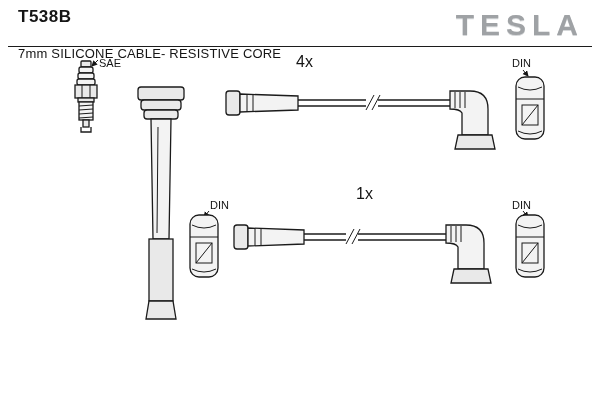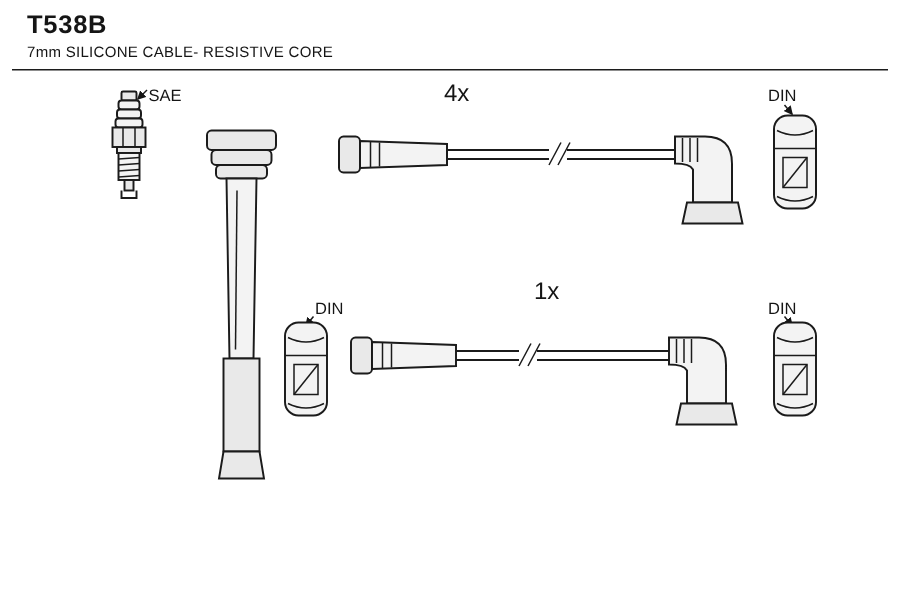--- a/index.html
+++ b/index.html
@@ -7,21 +7,21 @@
     position:relative;width:600px;height:340px;background:#fff;
     font-family:"Liberation Sans",sans-serif;color:#151515;overflow:hidden;
   }
   .header{
     margin:0 8px;height:47px;box-sizing:border-box;
     border-bottom:1.5px solid #1c1c1c;
     display:flex;justify-content:space-between;align-items:flex-start;
     padding:8px 8px 0 10px;
   }
   .pn{font-size:17px;font-weight:700;letter-spacing:.5px;line-height:18px;}
-  .spec{font-size:10px;letter-spacing:.2px;margin-top:4px;}
+  .spec{font-size:13px;letter-spacing:.2px;margin-top:20px;}
   .brand{
     font-size:30px;font-weight:700;letter-spacing:6px;line-height:32px;
     color:#9fa2a5;text-shadow:0 1px 0 #d6d8da;margin-top:1px;
   }
   svg text{font-family:"Liberation Sans",sans-serif;fill:#151515;}
   .lbl{font-size:11px;}
   .qty{font-size:16px;}
   .ln{stroke:#1b1b1b;stroke-width:1.3;fill:none;}
   .fillA{fill:#f3f3f3;stroke:#1b1b1b;stroke-width:1.3;}
   .fillB{fill:#e9e9e9;stroke:#1b1b1b;stroke-width:1.3;}
@@ -31,20 +31,21 @@
 </head>
 <body>
 
 <div class="page">
 
   <div class="header">
     <div>
       <div class="pn">T538B</div>
       <div class="spec">7mm SILICONE CABLE- RESISTIVE CORE</div>
     </div>
+    <div class="brand">TESLA</div>
   </div>
 
   <svg width="600" height="352" viewBox="0 0 600 352">
     <defs>
       <marker id="arr" markerWidth="7" markerHeight="7" refX="5" refY="3" orient="auto">
         <path d="M0,0 L6,3 L0,6 Z" fill="#151515"></path>
       </marker>
     </defs>
 
     <g>

